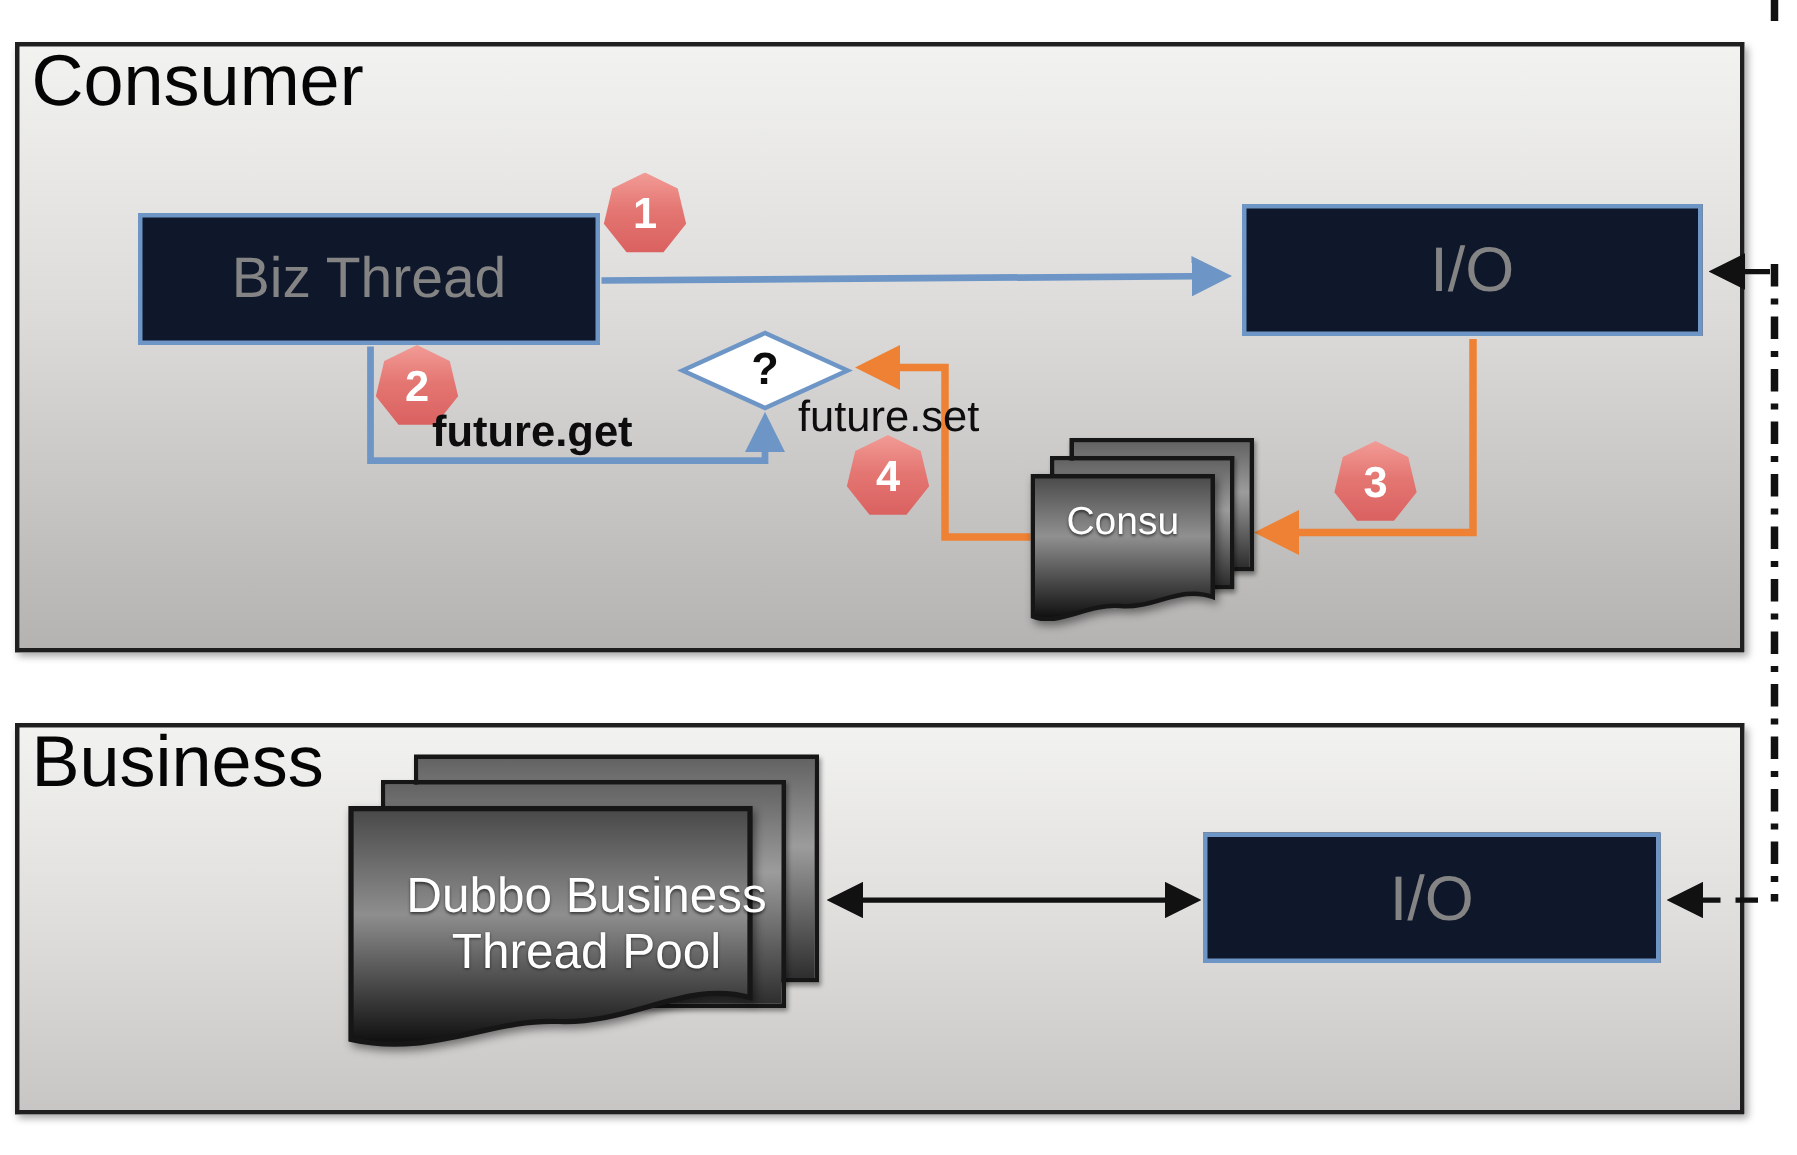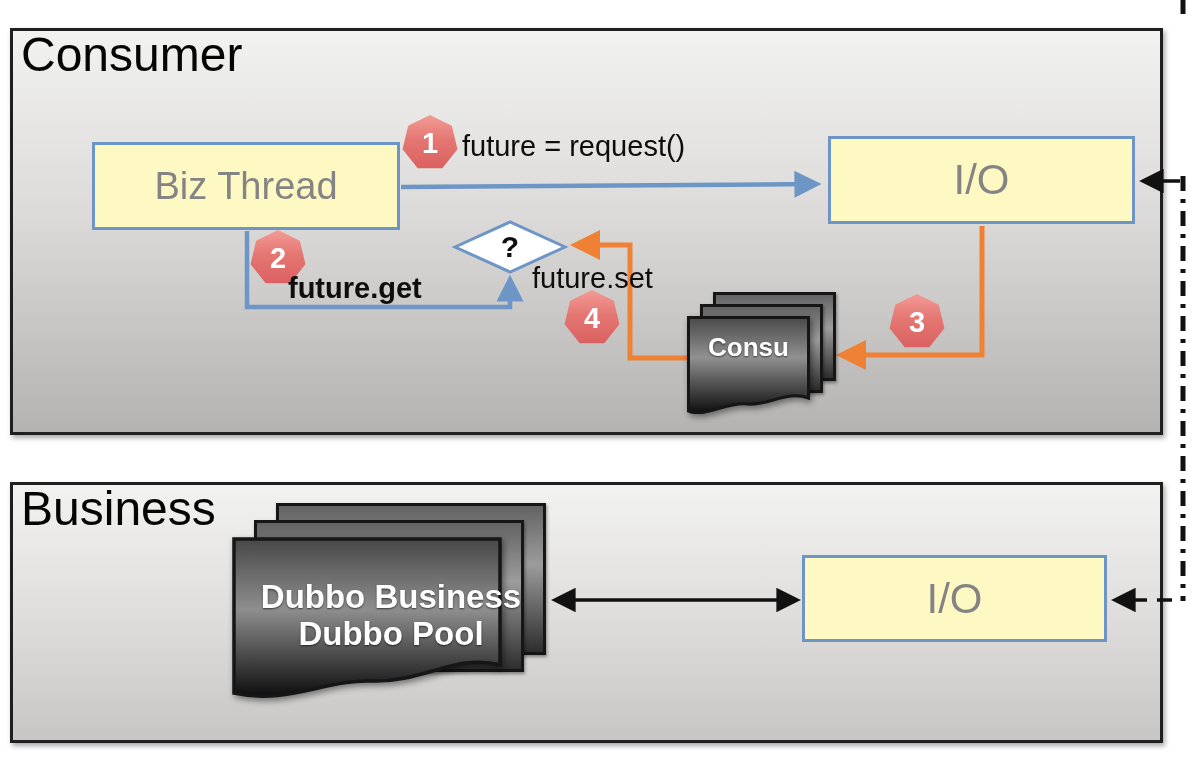--- a/index.html
+++ b/index.html
@@ -16,21 +16,21 @@
   .outer-box.consumer{left:10px;top:28px;width:1153px;height:407px;
     background:linear-gradient(180deg,#f2f2f1 0%,#dcdbda 45%,#b4b3b2 100%);}
   .outer-box.provider{left:10px;top:482px;width:1153px;height:261px;
     background:linear-gradient(180deg,#f2f2f1 0%,#dddcdb 55%,#c7c6c5 100%);}
   .outer-title{
     position:absolute;left:8px;top:-4px;font-size:48px;color:#050505;
     letter-spacing:0px;font-weight:500;
   }
   
   .node{
-    position:absolute;background:#fef9c3;border:3px solid #6d96c6;
+    position:absolute;background:#0f172a;border:3px solid #6d96c6;
     display:flex;align-items:center;justify-content:center;
     color:#848484;font-size:38px;
   }
   .node.biz{left:92px;top:142px;width:308px;height:88px;}
   .node.io-c{left:828px;top:136px;width:307px;height:88px;font-size:42px;}
   .node.io-p{left:802px;top:555px;width:305px;height:87px;font-size:42px;}
   
   svg.overlay{position:absolute;left:0;top:0;pointer-events:none;}
   
   .flow-label{position:absolute;color:#0d0d0d;font-size:29px;white-space:nowrap;}
@@ -49,21 +49,21 @@
   .badge.b3{left:889px;top:294px;}
   .badge.b4{left:564px;top:290px;}
   
   .stack-back{
     position:absolute;border:3px solid #161616;
     background:linear-gradient(180deg,#636363 0%,#9c9c9c 40%,#2e2e2e 100%);
     box-shadow:1px 2px 3px rgba(0,0,0,.4);
   }
   .flag-svg{position:absolute;filter:drop-shadow(2px 3px 3px rgba(0,0,0,.45));}
   .stack-label{
-    position:absolute;color:#ffffff;font-weight:700;text-align:center;
+    position:absolute;color:#ffffff;font-weight:400;text-align:center;
     text-shadow:0 1px 2px rgba(0,0,0,.6);
   }
   .stack-label.consumer-pool{left:687px;top:330px;width:123px;font-size:26px;line-height:34px;}
   .stack-label.dubbo-pool{left:232px;top:578px;width:318px;font-size:33px;line-height:37px;}
   .stack-label div{white-space:nowrap;}
 </style>
 </head>
 <body>
 
 <div class="stage">
@@ -144,25 +144,24 @@
       <linearGradient id="gd" x1="0" y1="0" x2="0" y2="1">
         <stop offset="0%" stop-color="#484848"></stop>
         <stop offset="45%" stop-color="#8e8e8e"></stop>
         <stop offset="100%" stop-color="#0e0e0e"></stop>
       </linearGradient>
     </defs>
     <path d="M2,2 H268 V128 C225,116 190,146 140,144 C95,142 55,168 2,156 Z" fill="url(#gd)" stroke="#161616" stroke-width="3.5"></path>
   </svg>
   <div class="stack-label dubbo-pool">
     <div>Dubbo Business</div>
-    <div>Dubbo Pool</div>
+    <div>Thread Pool</div>
   </div>
 
   <div class="badge b1">1</div>
   <div class="badge b2">2</div>
   <div class="badge b3">3</div>
   <div class="badge b4">4</div>
 
-  <div class="flow-label" style="left:462px;top:130px;">future = request()</div>
   <div class="flow-label" style="left:288px;top:272px;font-weight:bold;">future.get</div>
   <div class="flow-label" style="left:532px;top:262px;">future.set</div>
 
 </div>
 
 </body></html>

